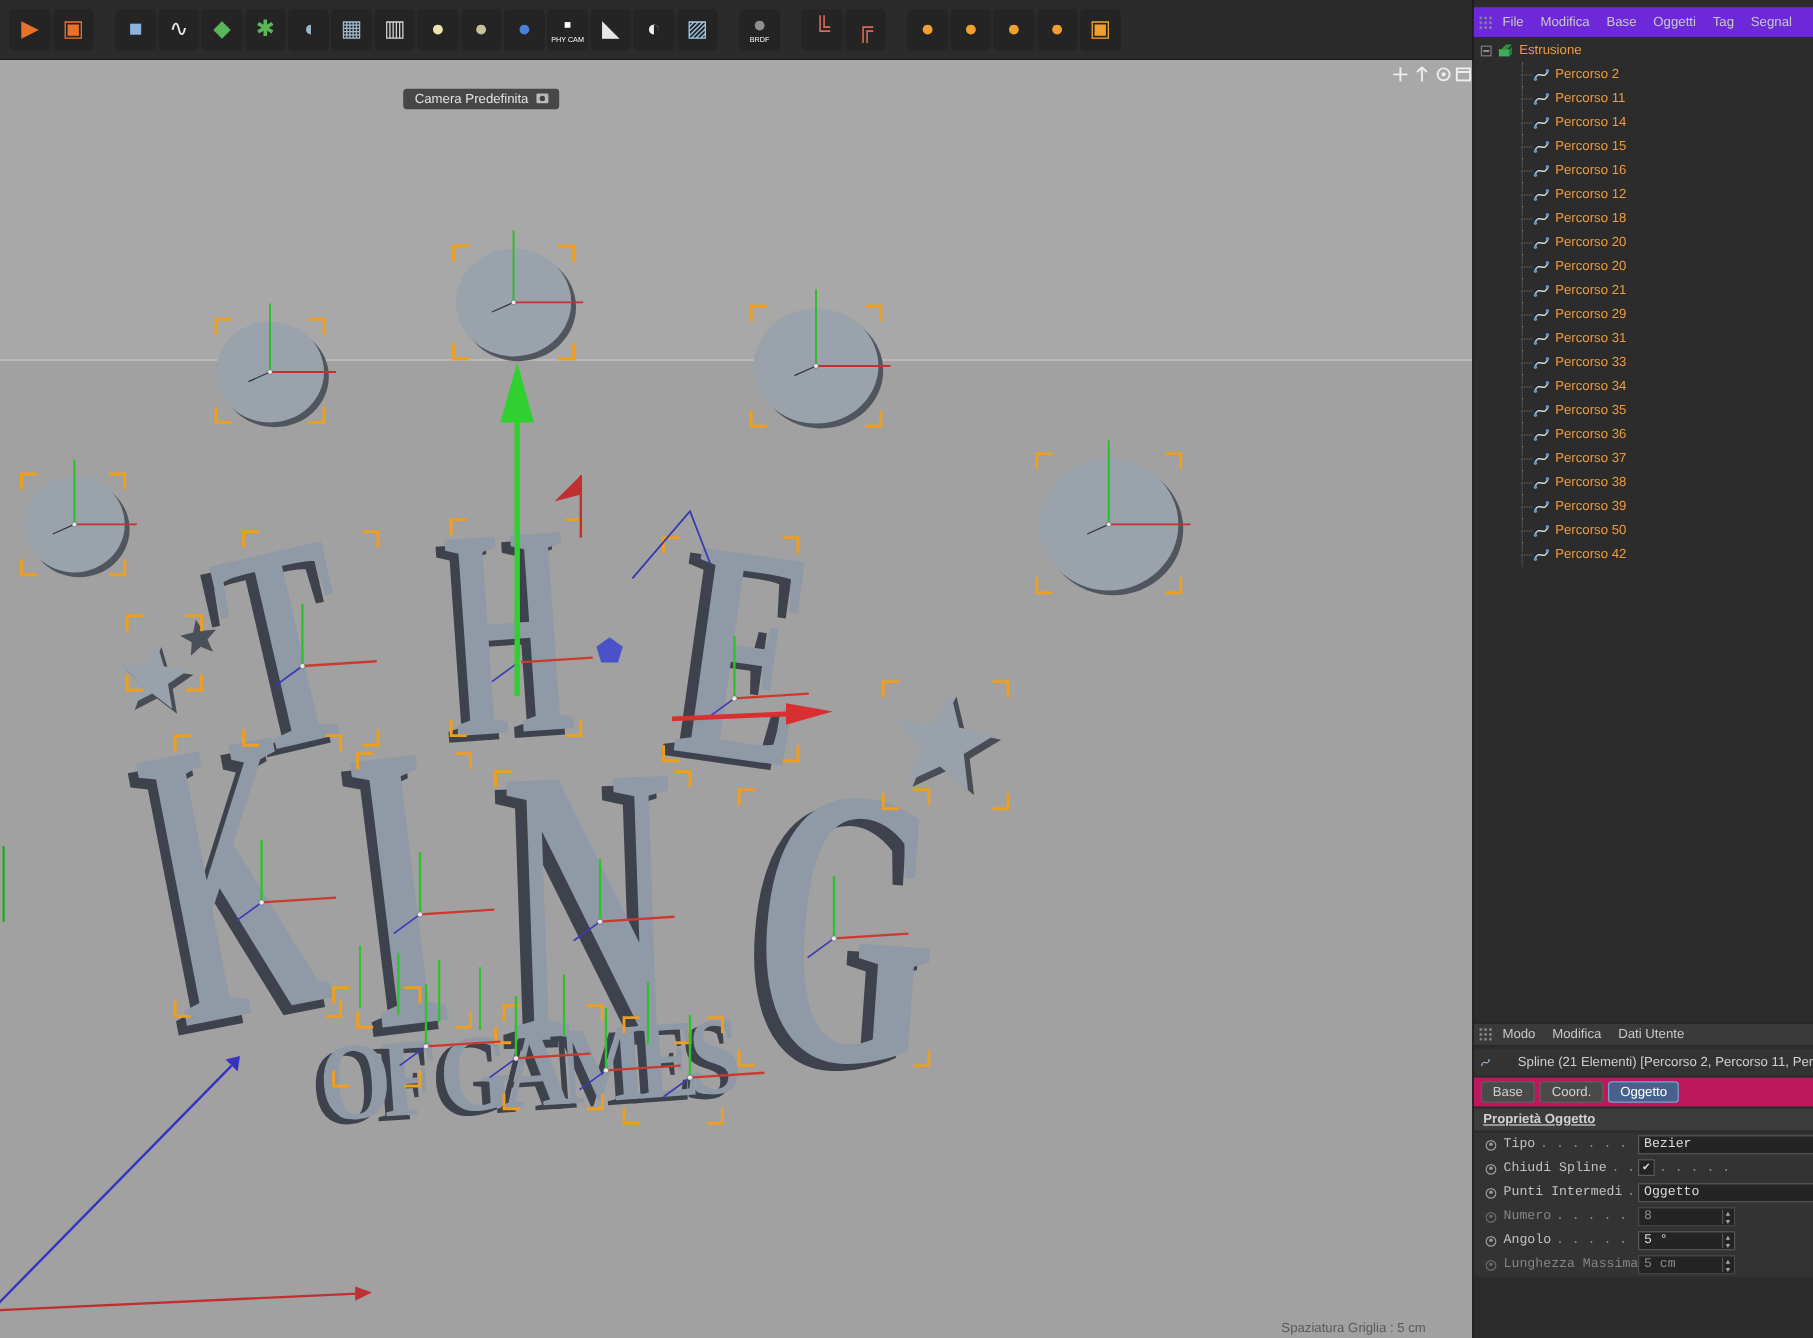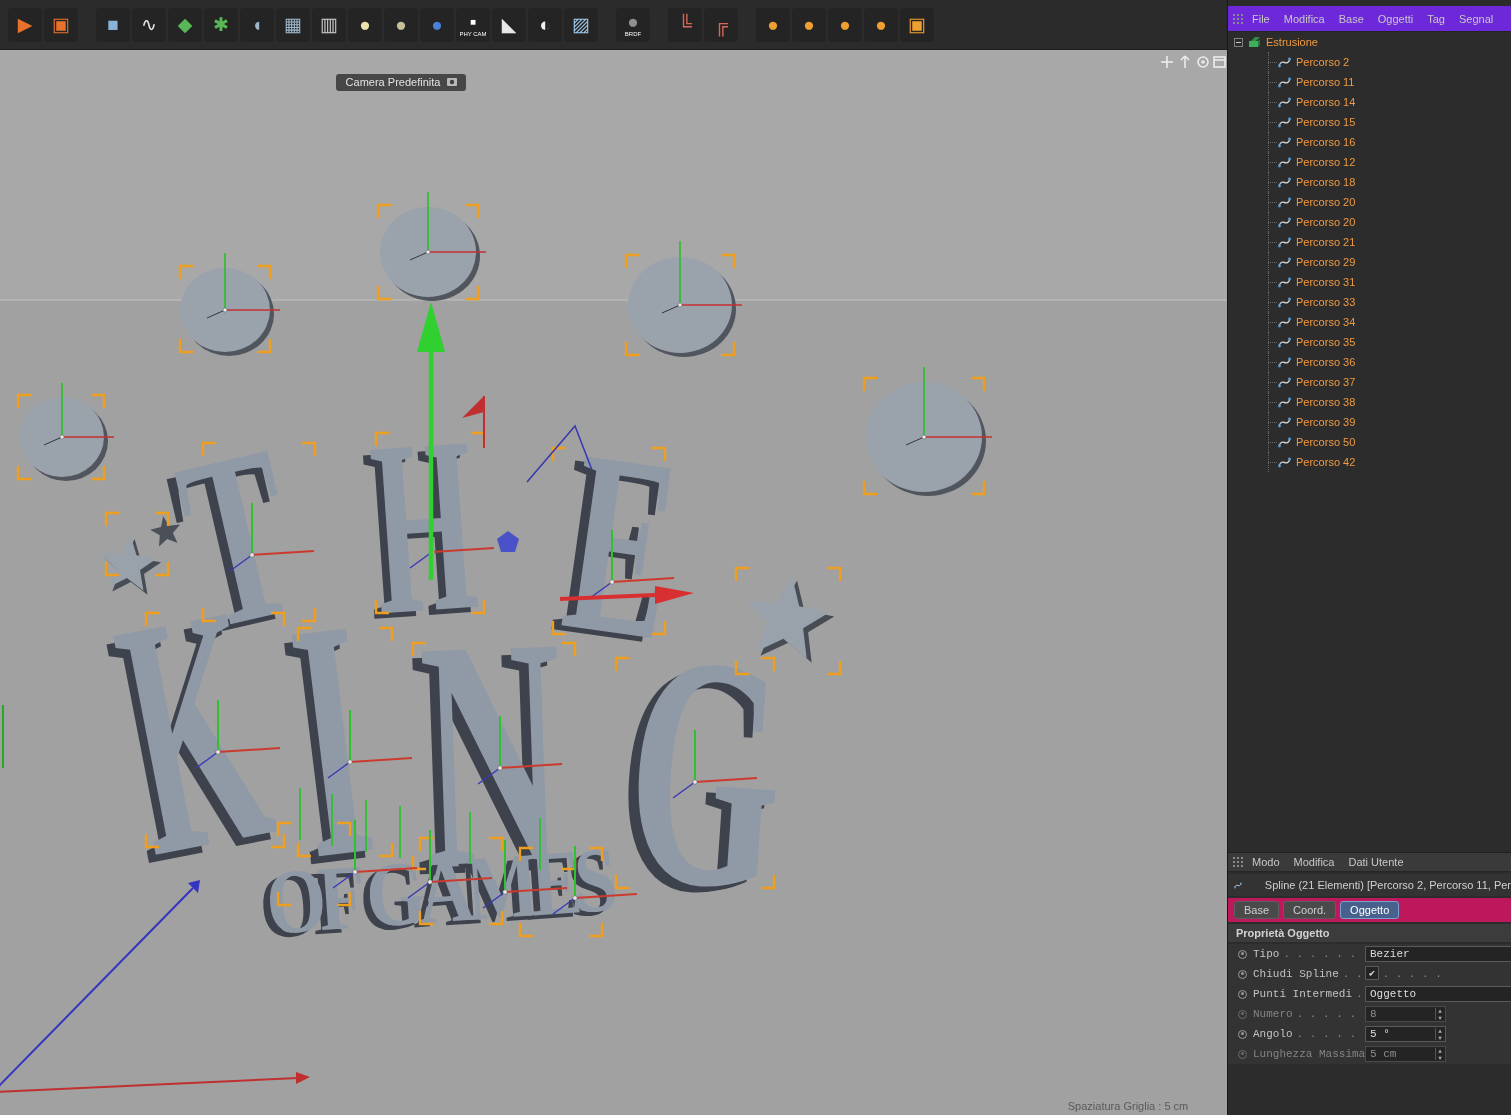--- a/index.html
+++ b/index.html
@@ -49,21 +49,21 @@
     border-top:1px solid #1f1f1f;border-bottom:1px solid #262626;display:flex;align-items:center;overflow:hidden;}
   .rp-selection{position:absolute;left:0;top:874px;width:100%;height:22px;background:#333;
     display:flex;align-items:center;padding-left:6px;white-space:nowrap;overflow:hidden;}
   .sel-text{color:#cfcfcf;margin-left:23px;}
   .rp-tabs{position:absolute;left:0;top:898px;width:100%;height:24px;background:#be185d;display:flex;
     align-items:center;padding-left:6px;}
   .tab{padding:2px 9px;margin-right:4px;background:#4a4a4a;border:1px solid #5e5e5e;border-radius:3px;
     color:#cfcfcf;cursor:pointer;}
   .tab.active{background:#47618c;border-color:#7aa0d4;color:#fff;}
   .rp-section{position:absolute;left:0;top:924px;width:100%;height:18px;background:#3c3c3c;
-    display:flex;align-items:center;padding-left:8px;font-weight:bold;color:#d2d2d2;}
+    display:flex;align-items:center;padding-left:8px;font-weight:bold;color:#d2d2d2;text-decoration:underline;}
   .rp-props{position:absolute;left:0;top:944px;width:100%;background:#333;}
   .prop-row{position:relative;height:20px;display:flex;align-items:center;padding-left:10px;overflow:hidden;font-family:Liberation Mono, monospace;}
   .kf-circle{width:9px;height:9px;border:1.5px solid #9a9a9a;border-radius:50%;position:relative;
     margin-right:6px;flex:0 0 auto;cursor:pointer;}
   .kf-circle::after{content:"";position:absolute;left:1.5px;top:1.5px;width:3px;height:3px;border-radius:50%;background:#9a9a9a;}
   .prop-row.disabled .kf-circle{border-color:#6a6a6a;}
   .prop-row.disabled .kf-circle::after{background:#6a6a6a;}
   .prop-label{color:#c2c2c2;white-space:nowrap;}
   .prop-leader{color:#8a8a8a;white-space:nowrap;overflow:hidden;flex:1;margin-left:4px;}
   .prop-row.disabled .prop-label{color:#848484;}

